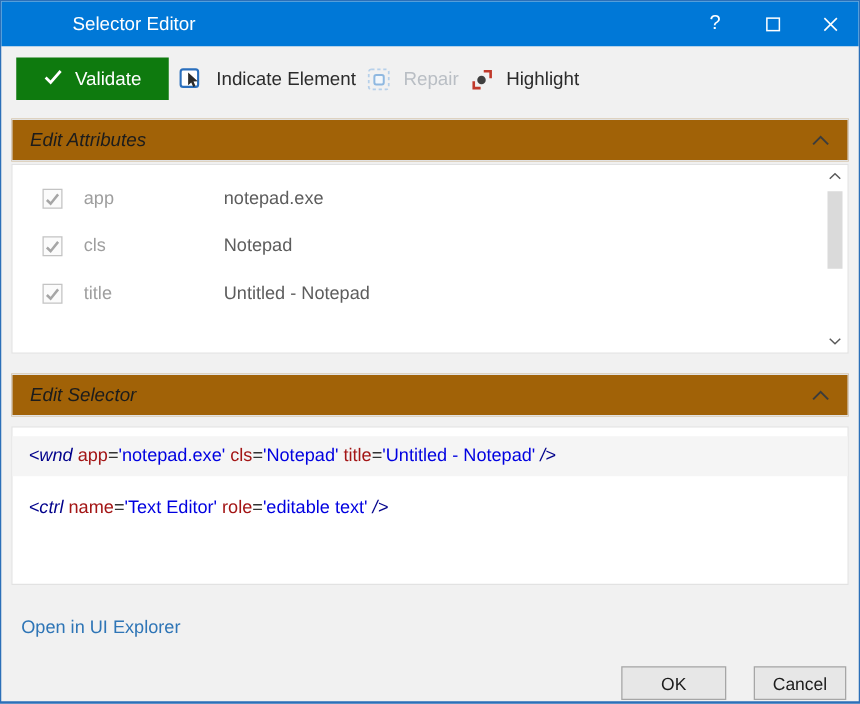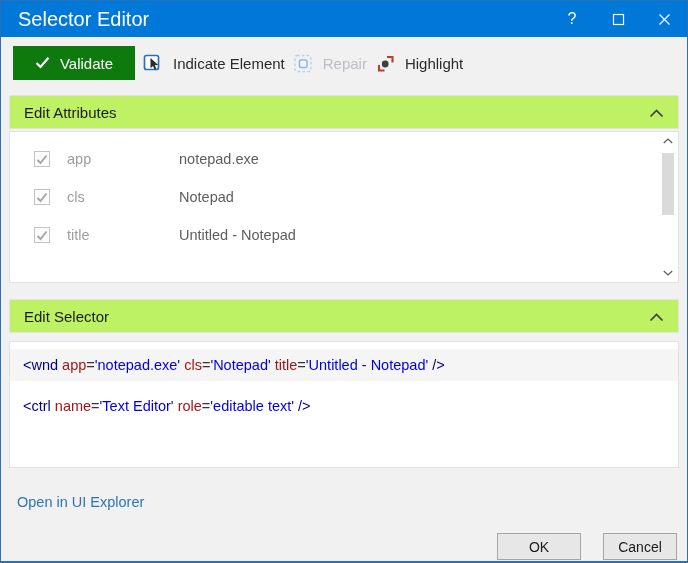--- a/index.html
+++ b/index.html
@@ -7,44 +7,44 @@
   .window{
     width:688px; height:563px; background:#f1f1f1;
     border:1px solid #2b6fb8; border-bottom:2px solid #2b6fb8;
     overflow:hidden; position:relative;
   }
   
   .titlebar{
     height:36px; background:#0078d7; color:#fff;
     display:flex; align-items:center;
   }
-  .titlebar .title{ padding-left:17px; font-size:20px; flex:1; }
+  .titlebar .title{ padding-left:17px; font-size:15px; flex:1;margin-left:40px; }
   .win-controls{ display:flex; height:36px; }
   .win-btn{
     width:46px; height:36px; display:flex; align-items:center; justify-content:center;
     color:#fff; font-size:16px; cursor:default;
   }
   .win-btn svg{ display:block; }
   
   .toolbar{
     display:flex; align-items:center; padding:9px 12px 11px 12px; gap:8px;
   }
   .btn-validate{
     background:#0e7a0e; color:#fff; border:none; height:34px; min-width:122px;
     display:flex; align-items:center; justify-content:center; gap:10px;
     font-size:15px; font-family:inherit; padding:0 16px;
   }
   .tool-item{ display:flex; align-items:center; gap:9px; font-size:15px; color:#2b2b2b; }
   .tool-item.disabled{ color:#b9bec4; }
   .tool-item svg{ display:block; }
   
   .section-header{
-    margin:4px 8px 0 8px; height:34px; background:#bef264;
+    margin:4px 8px 0 8px; height:34px; background:#a16207;
     border:1px solid #e2e2e2; display:flex; align-items:center;
-    padding:0 14px; font-size:15px; color:#1c1c1c;
+    padding:0 14px; font-size:15px; color:#1c1c1c;font-style:italic;
   }
   .section-header .spacer{ flex:1; }
   .section-header + .panel{ margin-top:2px; }
   
   .panel{
     margin:0 8px; background:#fff; border:1px solid #e2e2e2; position:relative;
   }
   .attr-panel{ height:152px; overflow:hidden; }
   .attr-rows{ padding:8px 0 0 24px; }
   .attr-row{ height:38px; display:flex; align-items:center; font-size:14.5px; }
@@ -63,21 +63,21 @@
     position:absolute; top:1px; right:1px; bottom:1px; width:18px; background:#fff;
     display:flex; flex-direction:column; align-items:center;
   }
   .scroll-arrow{ height:16px; width:18px; display:flex; align-items:center; justify-content:center; }
   .scroll-track{ flex:1; width:18px; position:relative; }
   .scroll-thumb{ position:absolute; top:4px; left:3px; width:12px; height:62px; background:#dadada; }
   
   .sel-panel{ height:127px; padding-top:7px; }
   .code-line{ font-size:14.5px; line-height:22px; padding:2px 13px; white-space:nowrap; }
   .code-line.hl{ background:#f5f5f5; padding-top:5px; padding-bottom:5px; margin-bottom:12px; }
-  .tk-tag{ color:var(--tag,#00008b); }
+  .tk-tag{ color:var(--tag,#00008b);font-style:italic; }
   .tk-attr{ color:var(--attr,#a31515); }
   .tk-val{ color:var(--val,#0000e0); }
   .tk-eq{ color:var(--eq,#333); }
   .tk-plain{ color:#333; }
   
   .link{ margin:26px 0 0 16px; font-size:14.5px; color:#2e75b6; display:inline-block; text-decoration:none; }
   .footer-buttons{
     position:absolute; right:10px; bottom:1px; display:flex; gap:22px;margin-top:45px;
   }
   .btn{

